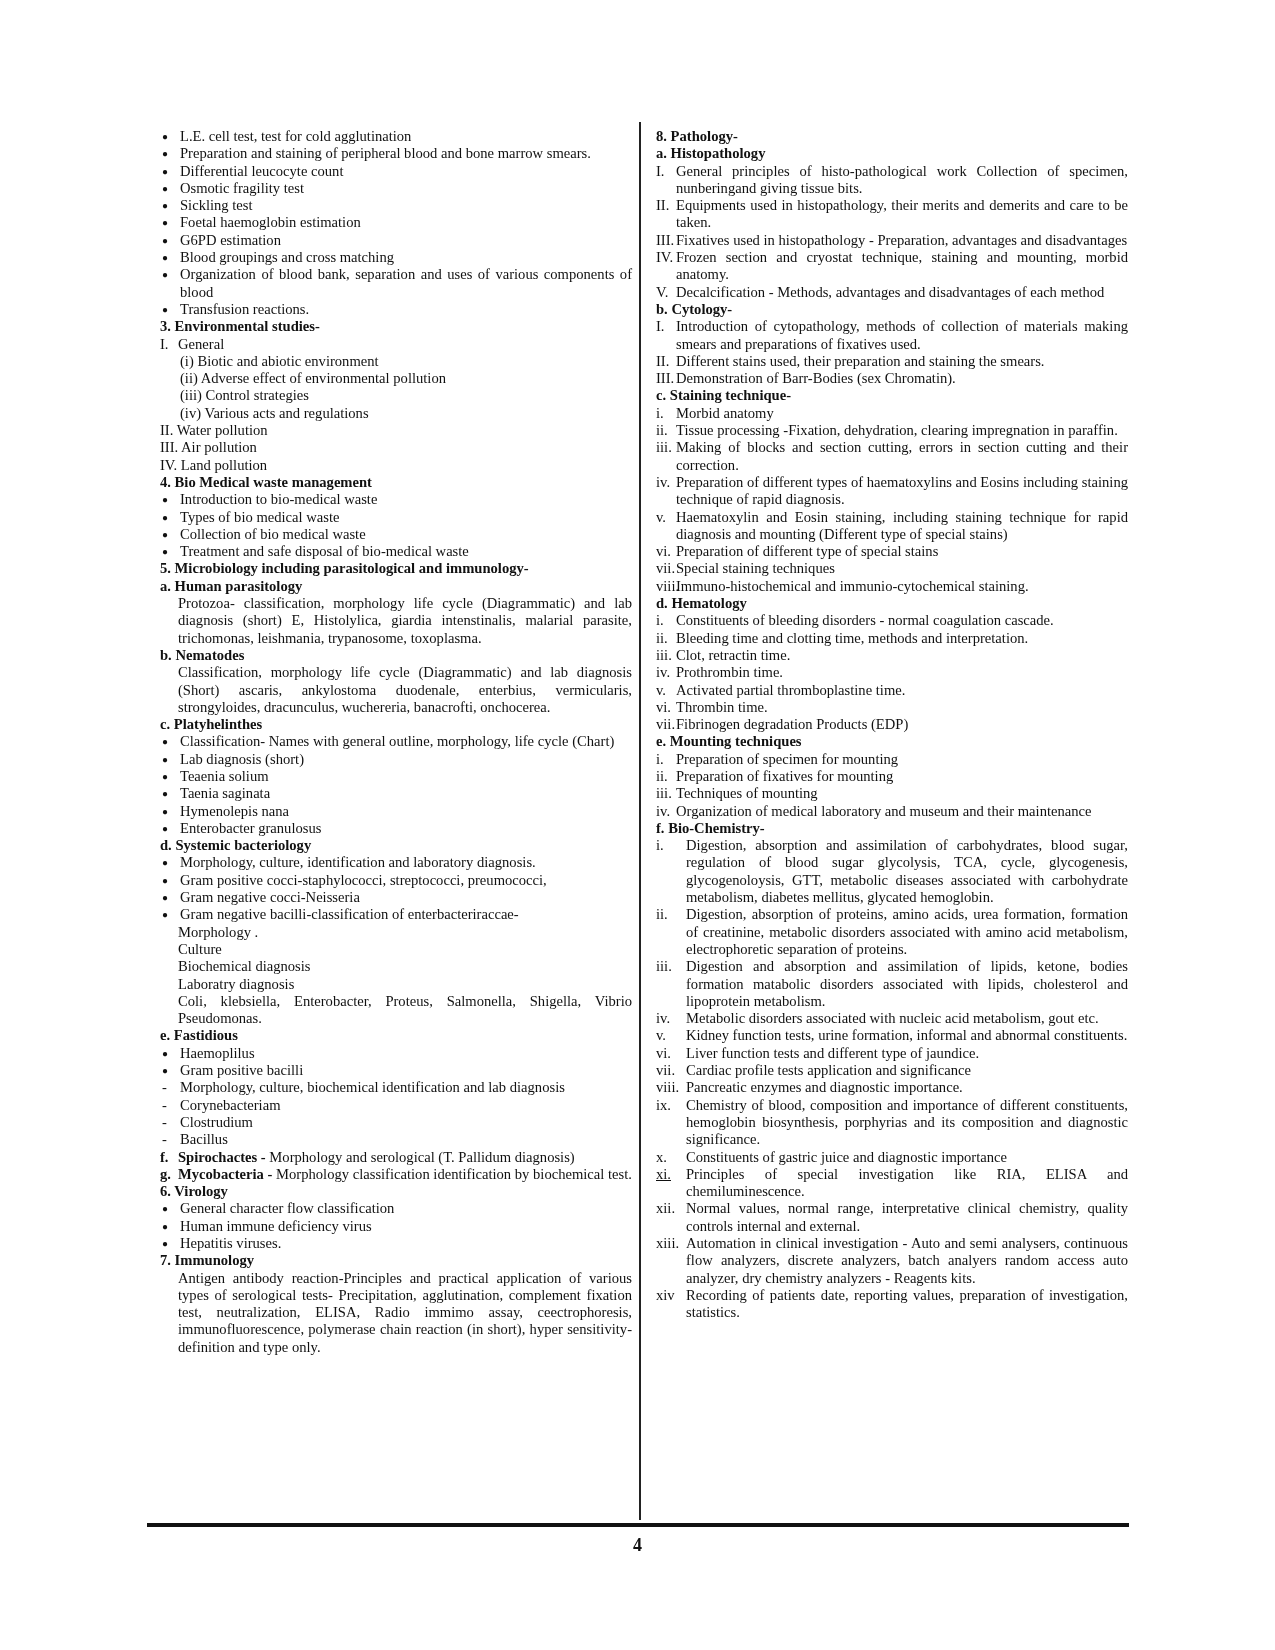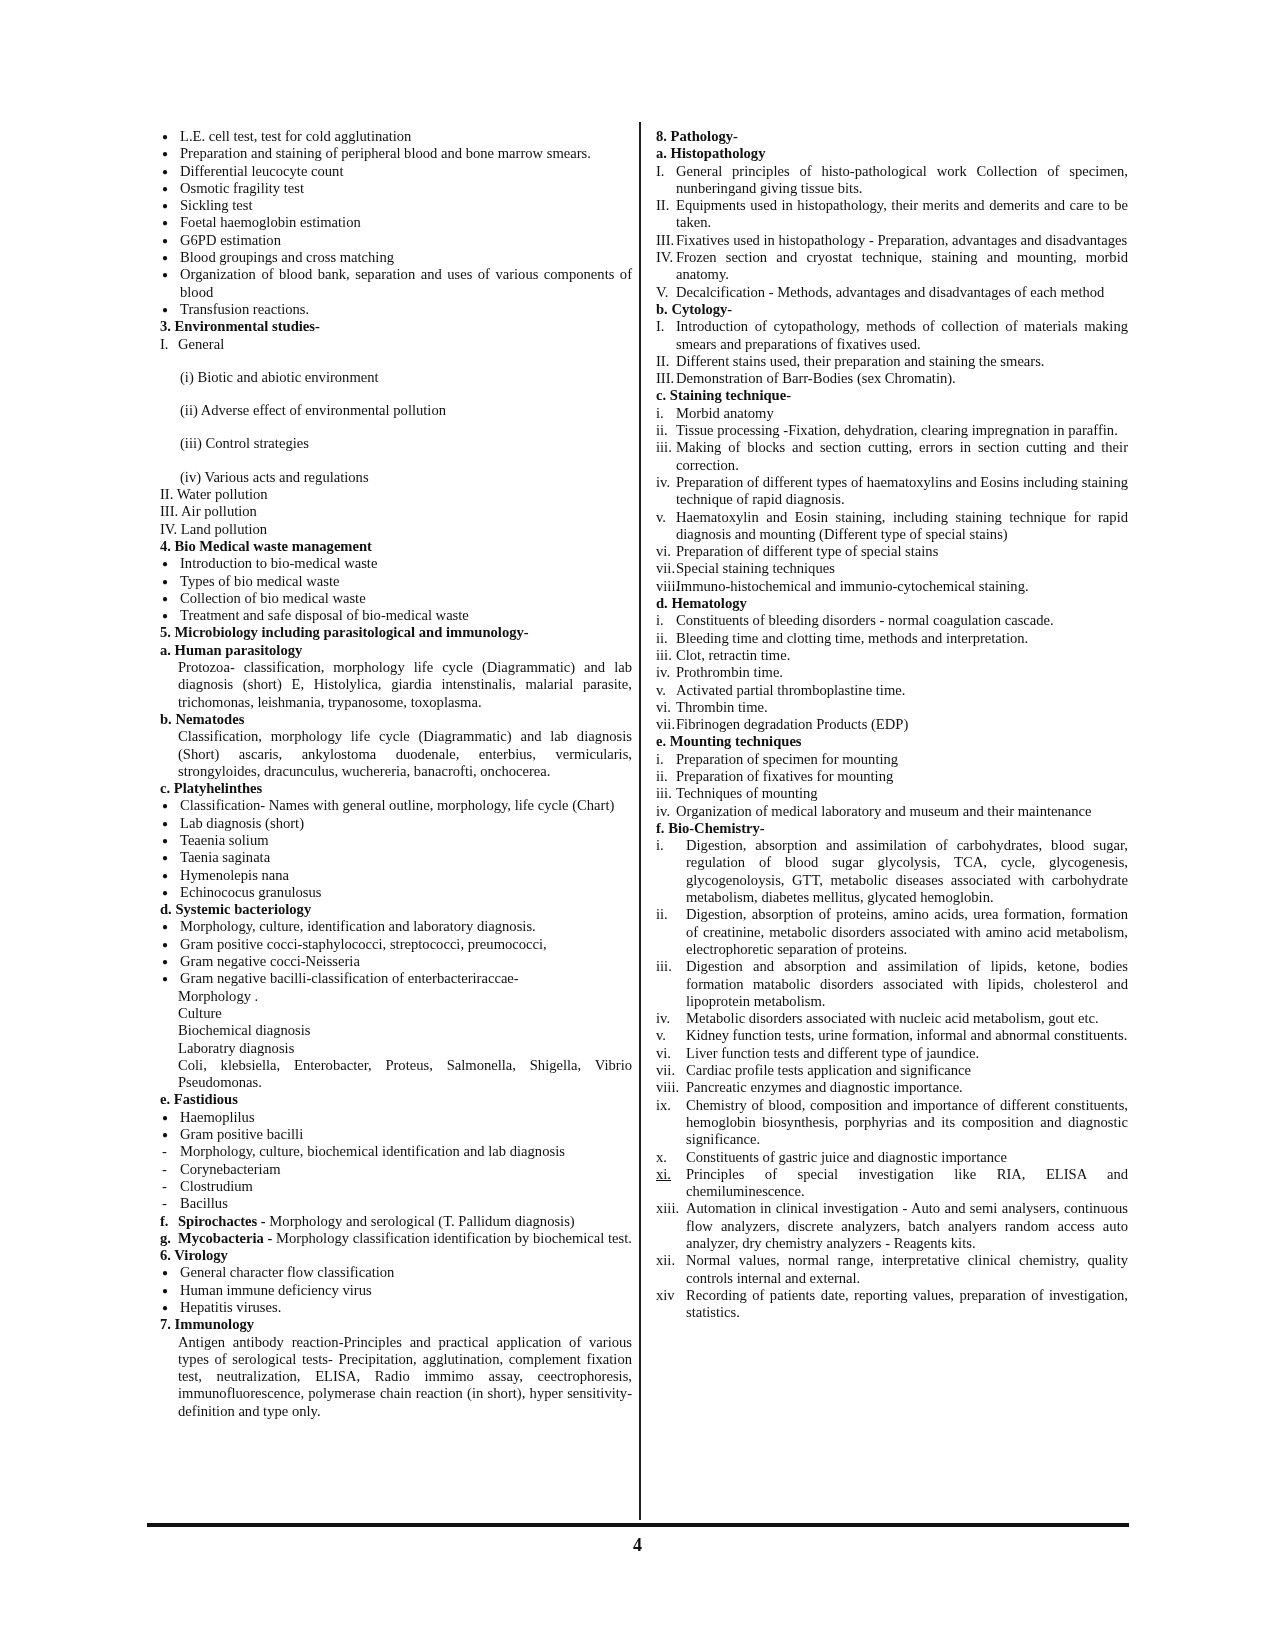--- a/index.html
+++ b/index.html
@@ -12,21 +12,21 @@
   .rule { position: absolute; left: 147px; top: 1523px; width: 982px; height: 4px; background: #111; }
   .pageno { position: absolute; left: 0; width: 1275px; top: 1535px; text-align: center; font-weight: bold; font-size: 18px; }
   .row { display: flex; align-items: flex-start; text-align: justify; }
   .row .mk { flex: 0 0 autogether; }
   .mk { flex: 0 0 auto; }
   .txt { flex: 1 1 auto; text-align: justify; }
   .bullet .mk { width: 18px; font-size: 10px; line-height: 17.3px; padding-left: 2px; }
   .dash .mk { width: 18px; padding-left: 2px; }
   .head { font-weight: bold; }
   .indent { padding-left: 18px; text-align: justify; }
-  .sub { padding-left: 20px; margin-top: 16px; }
+  .sub { padding-left: 20px; }
   .txt, .indent { text-align-last: left; }
 </style>
 </head>
 <body>
 
 <div class="page">
 
   <div class="col col-left">
     <div id="left-top-bullets">
         <div class="row bullet">
@@ -130,21 +130,21 @@
         <div class="row bullet">
           <span class="mk">●</span>
           <span class="txt">Taenia saginata</span>
         </div>
         <div class="row bullet">
           <span class="mk">●</span>
           <span class="txt">Hymenolepis nana</span>
         </div>
         <div class="row bullet">
           <span class="mk">●</span>
-          <span class="txt">Echinococus granulosus</span>
+          <span class="txt">Enterobacter granulosus</span>
         </div>
       </div>
     <div class="head">d. Systemic bacteriology</div>
     <div id="d-bullets">
         <div class="row bullet">
           <span class="mk">●</span>
           <span class="txt">Morphology, culture, identification and laboratory diagnosis.</span>
         </div>
         <div class="row bullet">
           <span class="mk">●</span>
@@ -392,26 +392,26 @@
         </div>
         <div class="row">
           <span class="mk" style="width: 30px;">x.</span>
           <span class="txt">Constituents of gastric juice and diagnostic importance</span>
         </div>
         <div class="row">
           <span class="mk" style="width: 30px; text-decoration: underline;">xi.</span>
           <span class="txt">Principles of special investigation like RIA, ELISA and chemiluminescence.</span>
         </div>
         <div class="row">
+          <span class="mk" style="width: 30px;">xii.</span>
+          <span class="txt">Normal values, normal range, interpretative clinical chemistry, quality controls internal and external.</span>
+        </div>
+        <div class="row">
           <span class="mk" style="width: 30px;">xiii.</span>
           <span class="txt">Automation in clinical investigation - Auto and semi analysers, continuous flow analyzers, discrete analyzers, batch analyers random access auto analyzer, dry chemistry analyzers - Reagents kits.</span>
-        </div>
-        <div class="row">
-          <span class="mk" style="width: 30px;">xii.</span>
-          <span class="txt">Normal values, normal range, interpretative clinical chemistry, quality controls internal and external.</span>
         </div>
         <div class="row">
           <span class="mk" style="width: 30px;">xiv</span>
           <span class="txt">Recording of patients date, reporting values, preparation of investigation, statistics.</span>
         </div>
       </div>
   </div>
 
   <div class="rule"></div>
   <div class="pageno">4</div>

